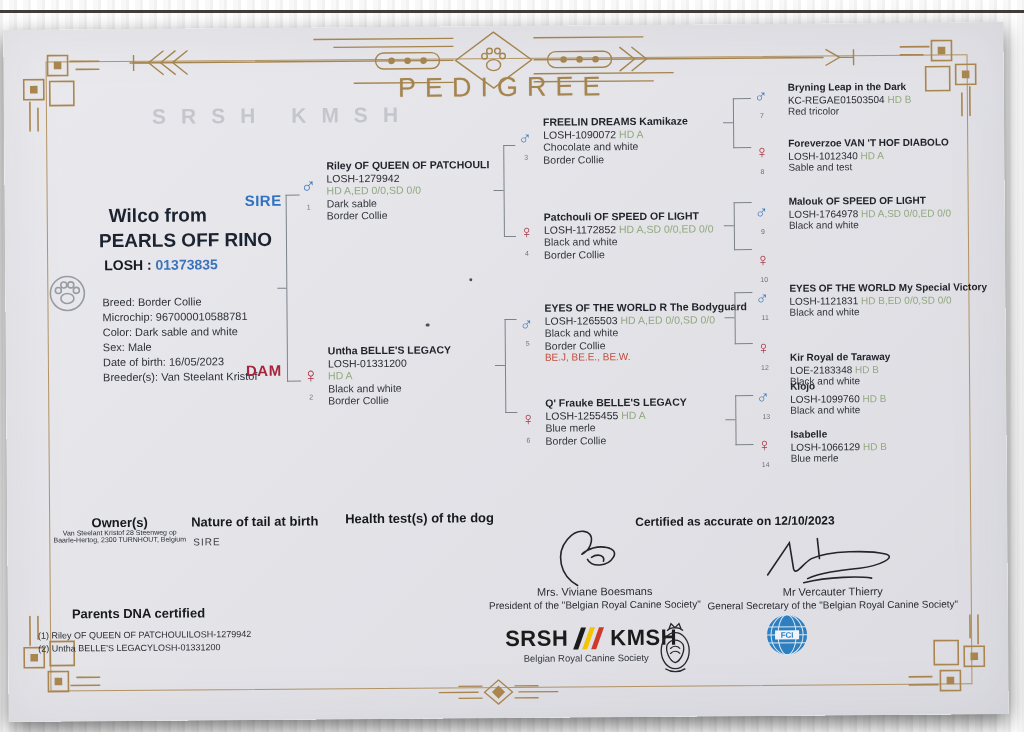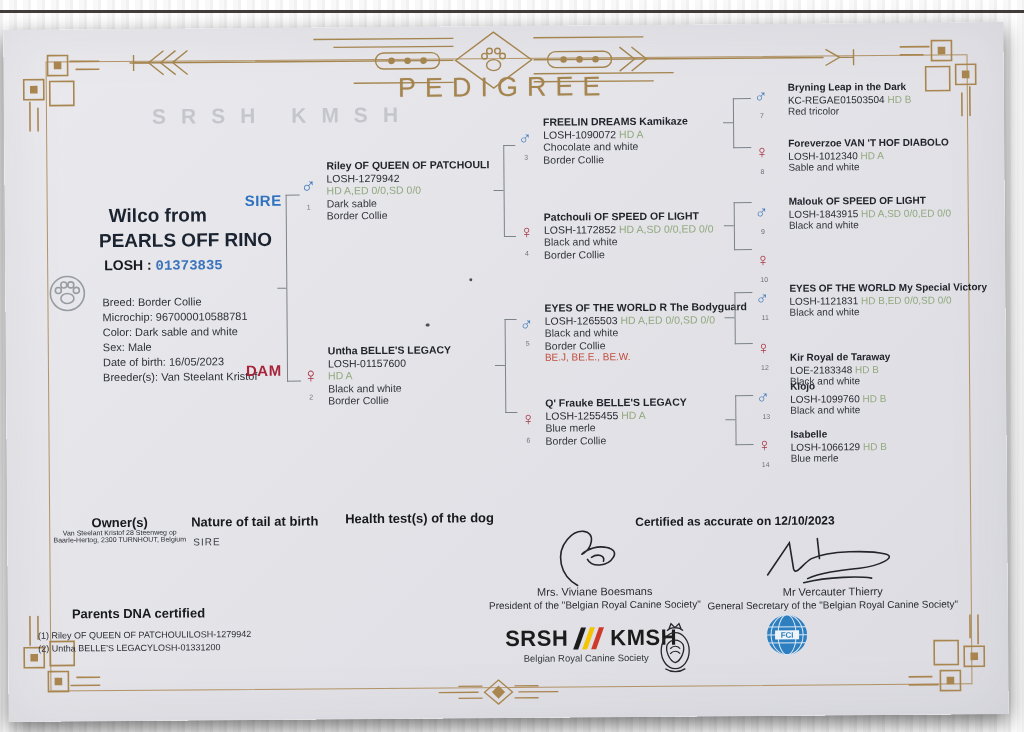--- a/index.html
+++ b/index.html
@@ -29,21 +29,21 @@
   .pedigree-title{
     position:absolute;left:0;right:0;top:46px;text-align:center;
     font-size:27px;letter-spacing:9px;color:#a5854f;font-weight:400;
     text-shadow:0 0 1px rgba(165,133,79,.4);
   }
   .watermark{position:absolute;left:148px;top:76px;font-size:21px;letter-spacing:15px;
     color:rgba(110,116,124,.28);font-weight:700;}
   
   .dogname{position:absolute;font-weight:700;color:#1b2330;font-size:19px;}
   .regline{position:absolute;font-size:14px;font-weight:700;color:#15181f;}
-  .regline .val{color:#3b74bc;font-family:Liberation Mono, monospace;}
+  .regline .val{color:#3b74bc;}
   .details{position:absolute;left:97px;top:266px;font-size:11px;line-height:15px;color:#2e3138;}
   .pawmark{position:absolute;left:42px;top:244px;opacity:.75;}
   
   .sire-label{position:absolute;left:240px;top:164px;font-size:15px;font-weight:700;color:#2f72bf;letter-spacing:.5px;}
   .dam-label{position:absolute;left:240px;top:334px;font-size:15px;font-weight:700;color:#a8243a;letter-spacing:.5px;}
   
   .node{position:absolute;line-height:12.5px;}
   .node .nm{font-weight:700;color:#22242c;font-size:10.5px;white-space:nowrap;}
   .node .ln{font-size:10.5px;color:#33363c;white-space:nowrap;}
   .node .reg{color:#2a2c33;}
@@ -193,21 +193,21 @@
 
   <div class="node g2" style="left:322px;top:132px">
     <div class="nm">Riley OF QUEEN OF PATCHOULI</div>
     <div class="ln reg">LOSH-1279942</div>
     <div class="ln hd">HD A,ED 0/0,SD 0/0</div>
     <div class="ln">Dark sable</div>
     <div class="ln">Border Collie</div>
   </div>
   <div class="node g2" style="left:322px;top:317px">
     <div class="nm">Untha BELLE'S LEGACY</div>
-    <div class="ln reg">LOSH-01157600</div>
+    <div class="ln reg">LOSH-01331200</div>
     <div class="ln hd">HD A</div>
     <div class="ln">Black and white</div>
     <div class="ln">Border Collie</div>
   </div>
 
   <div class="vline" style="left:499px;top:119px;height:92px"></div>
   <div class="hline" style="left:499px;top:119px;width:12px"></div>
   <div class="hline" style="left:499px;top:210px;width:12px"></div>
   <div class="hline" style="left:489px;top:164px;width:10px"></div>
   <div class="vline" style="left:499px;top:293px;height:94px"></div>
@@ -273,28 +273,28 @@
     <div class="nm">Bryning Leap in the Dark</div>
     <div class="ln"><span class="reg">KC-REGAE01503504</span> <span class="hd">HD B</span></div>
     <div class="ln">Red tricolor</div>
   </div>
 
   <div class="sym female small" style="left:751px;top:118px">♀</div>
   <div class="num" style="left:756px;top:144px">8</div>
   <div class="node g4" style="left:784px;top:114px">
     <div class="nm">Foreverzoe VAN 'T HOF DIABOLO</div>
     <div class="ln"><span class="reg">LOSH-1012340</span> <span class="hd">HD A</span></div>
-    <div class="ln">Sable and white</div>
+    <div class="ln">Sable and test</div>
   </div>
 
   <div class="sym male small" style="left:750px;top:178px">♂</div>
   <div class="num" style="left:756px;top:204px">9</div>
   <div class="node g4" style="left:784px;top:172px">
     <div class="nm">Malouk OF SPEED OF LIGHT</div>
-    <div class="ln"><span class="reg">LOSH-1843915</span> <span class="hd">HD A,SD 0/0,ED 0/0</span></div>
+    <div class="ln"><span class="reg">LOSH-1764978</span> <span class="hd">HD A,SD 0/0,ED 0/0</span></div>
     <div class="ln">Black and white</div>
   </div>
 
   <div class="sym female small" style="left:751px;top:226px">♀</div>
   <div class="num" style="left:755px;top:252px">10</div>
 
   <div class="sym male small" style="left:750px;top:264px">♂</div>
   <div class="num" style="left:756px;top:290px">11</div>
   <div class="node g4" style="left:784px;top:259px">
     <div class="nm">EYES OF THE WORLD My Special Victory</div>

